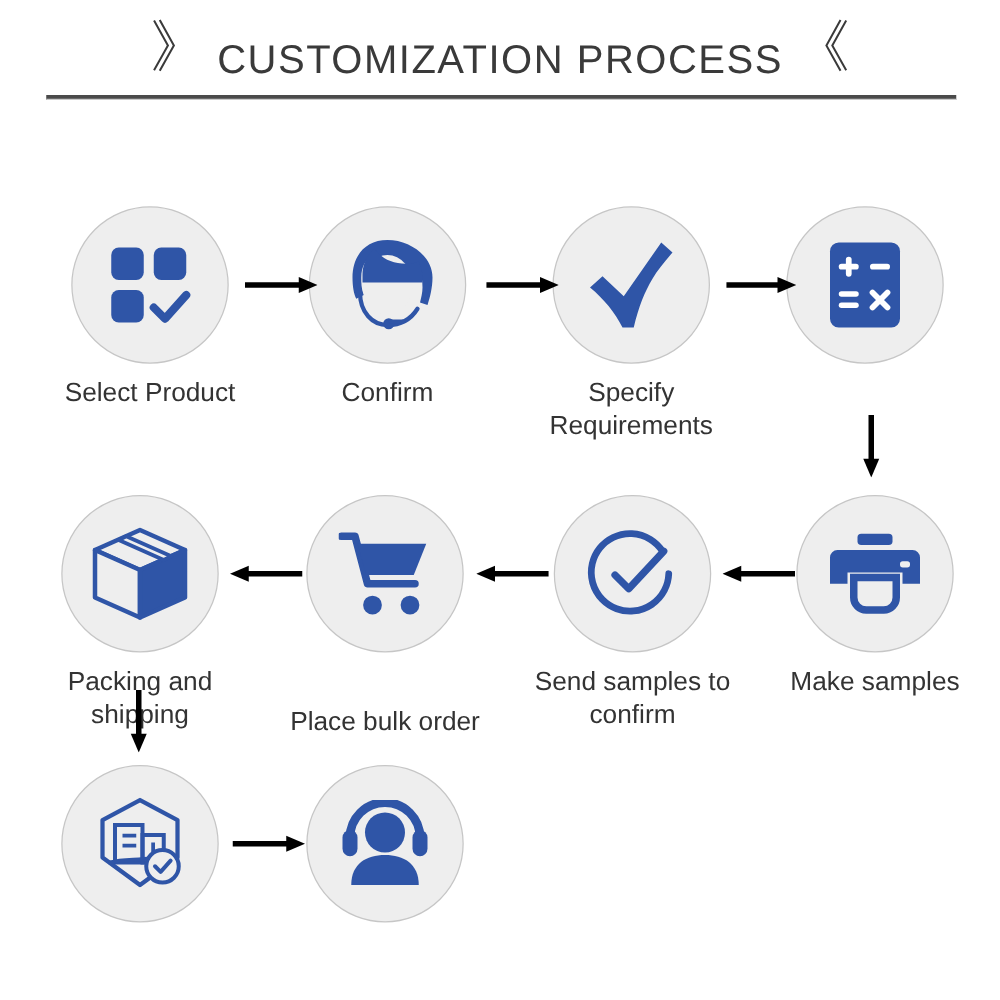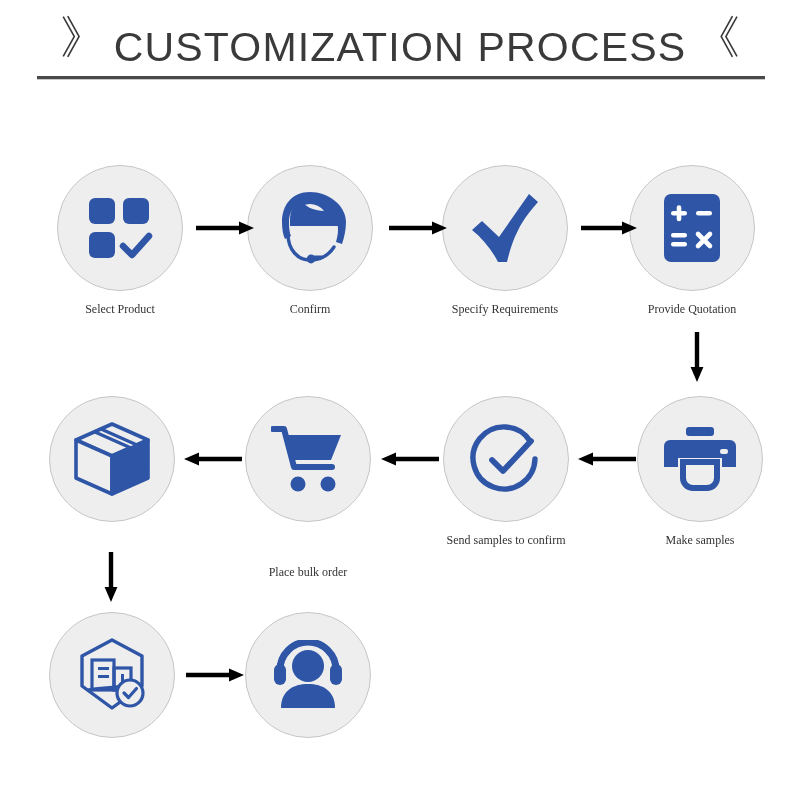--- a/index.html
+++ b/index.html
@@ -34,21 +34,21 @@
     top: 8px;
     width: 800px;
     height: 62px;
     display: flex;
     align-items: center;
     justify-content: center;
     gap: 8px;
   }
   .title-text {
     font-family: "Liberation Sans", sans-serif;
-    font-size: 41px;
+    font-size: 32px;
     font-weight: 400;
     letter-spacing: 1.2px;
     color: #3a3a3a;
     white-space: nowrap;
     line-height: 1;
     margin-top: 16px;
   }
   .chev {
     font-size: 46px;
     color: #3a3a3a;
@@ -83,22 +83,22 @@
     background: #eeeeee;
     border: 1px solid #c6c6c6;
     display: flex;
     align-items: center;
     justify-content: center;
     box-sizing: border-box;
   }
   .bubble svg { display: block; }
   .node-label {
     margin-top: 11px;
-    font-family: Liberation Serif, serif;
-    font-size: 12px;
+    font-family: Liberation Sans, sans-serif;
+    font-size: 21px;
     color: #333333;
     text-align: center;
     line-height: 1.25;
     white-space: pre-line;
   }
 
   
   .arrow {
     position: absolute;
     height: 22px;
@@ -163,32 +163,32 @@
           <svg width="60" height="72" viewBox="0 0 60 72">
       <rect x="2" y="2" width="56" height="68" rx="7" fill="#2F55A7"></rect>
       <rect x="9" y="19" width="16" height="4.6" rx="2.3" fill="#fff"></rect>
       <rect x="14.7" y="13.3" width="4.6" height="16" rx="2.3" fill="#fff"></rect>
       <rect x="34" y="19" width="16" height="4.6" rx="2.3" fill="#fff"></rect>
       <rect x="9" y="41" width="16" height="4.4" rx="2.2" fill="#fff"></rect>
       <rect x="9" y="50" width="16" height="4.4" rx="2.2" fill="#fff"></rect>
       <path d="M36 42 l12 12 M48 42 l-12 12" stroke="#fff" stroke-width="4.6" stroke-linecap="round"></path>
     </svg>
         </div>
-        <div class="node-label">Provide Quotation</div>
       </div>
       <div class="node" style="left: 112px; top: 396px;">
         <div class="bubble">
           <svg width="78" height="76" viewBox="0 0 78 76">
       <path d="M39 3 L75 19 L75 57 L39 73 L3 57 L3 19 Z" fill="#EEEEEE"></path>
       <path d="M39 3 L75 19 L39 35 L3 19 Z" fill="#EEEEEE" stroke="#2F55A7" stroke-width="3.6" stroke-linejoin="round"></path>
       <path d="M3 19 L39 35 L39 73 L3 57 Z" fill="#EEEEEE" stroke="#2F55A7" stroke-width="3.6" stroke-linejoin="round"></path>
       <path d="M75 19 L39 35 L39 73 L75 57 Z" fill="#2F55A7" stroke="#2F55A7" stroke-width="3.6" stroke-linejoin="round"></path>
       <path d="M22 11 L58 27 L64 24 L28 8 Z" fill="#EEEEEE" stroke="#2F55A7" stroke-width="3.2" stroke-linejoin="round"></path>
     </svg>
         </div>
+        <div class="node-label">Packing and shipping</div>
       </div>
       <div class="node" style="left: 308px; top: 396px; gap: 32px;">
         <div class="bubble">
           <svg width="74" height="70" viewBox="0 0 74 70">
       <path d="M2 5 l11 0 l10 38 l38 0" fill="none" stroke="#2F55A7" stroke-width="6" stroke-linecap="round" stroke-linejoin="round"></path>
       <path d="M15 11 L70 11 L60 36 L22 36 Z" fill="#2F55A7"></path>
       <circle cx="27" cy="60" r="7.5" fill="#2F55A7"></circle>
       <circle cx="57" cy="60" r="7.5" fill="#2F55A7"></circle>
     </svg>
         </div>

